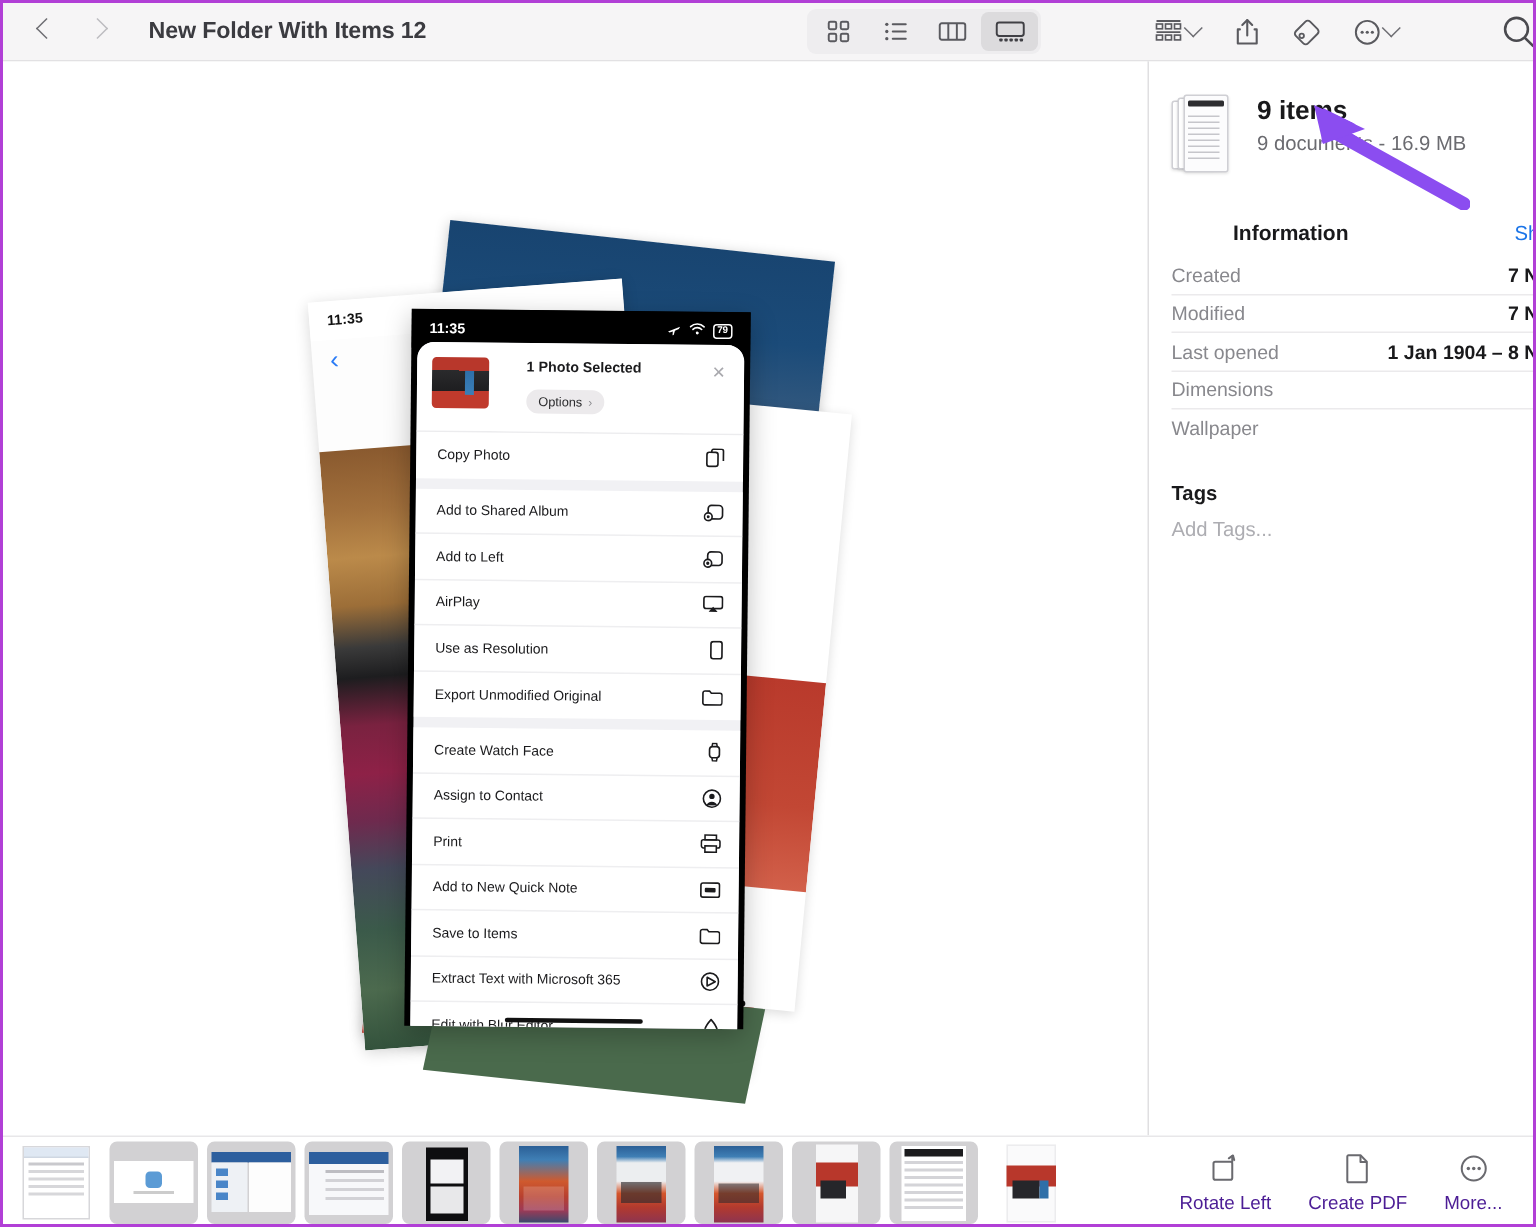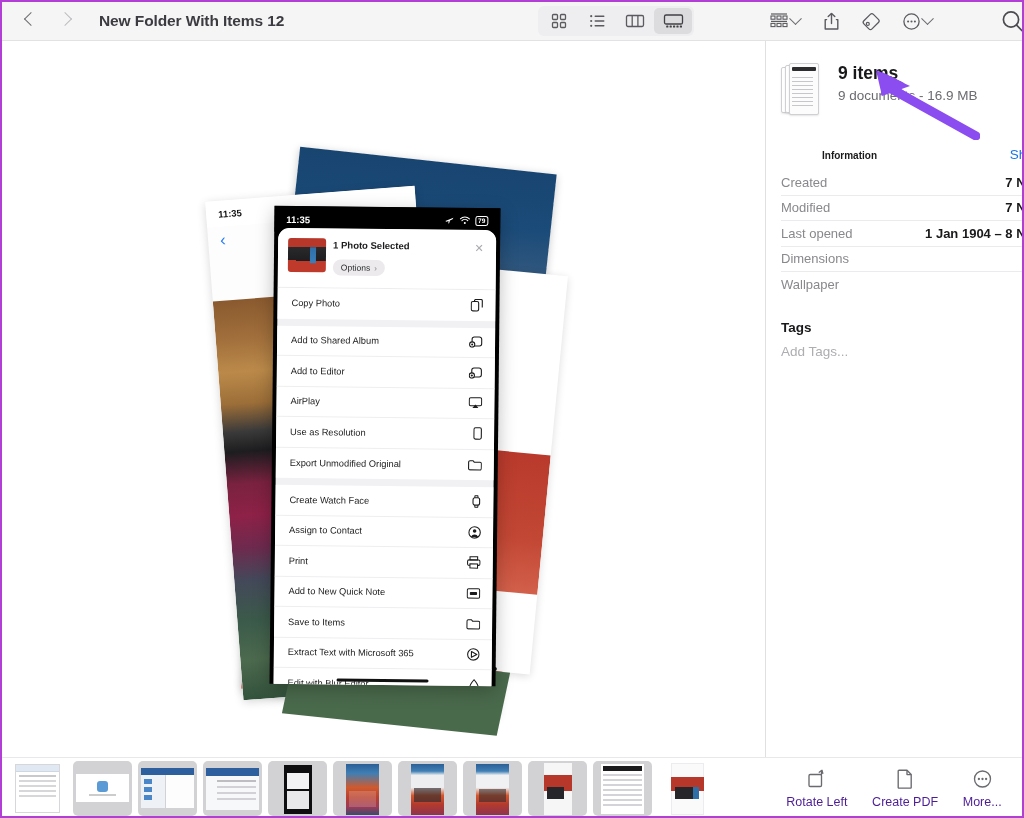--- a/index.html
+++ b/index.html
@@ -185,21 +185,21 @@
   }
   .thumb-sel {
     width: 38px; height: 34px; border-radius: 3px;
     background: linear-gradient(180deg,#b8372b 0%,#b8372b 26%,#2a2a2c 26%,#1e1e20 66%,#c03a2c 66%,#c03a2c 100%);
     position: relative; overflow: hidden; flex: none;
   }
   .thumb-sel::after {
     content:""; position:absolute; left:22px; top:9px; width:6px; height:16px;
     background: linear-gradient(180deg,#2f6fa8,#3a7fb8);
   }
-  .sheet-head-txt { margin-left: 7px; padding-top: 1px; }
+  .sheet-head-txt { margin-left: 25px; padding-top: 1px; }
   .sel-title { font-size: 9.5px; font-weight: bold; color: #1b1b1d; }
   .opt-pill {
     margin-top: 9px; display: inline-flex; align-items: center; gap: 4px;
     background: #eceaec; border-radius: 9px; padding: 3px 8px;
     font-size: 8.5px; color: #2b2b2d; font-weight: 500;
   }
   .opt-pill i { font-style: normal; color: #8c8c90; font-size: 8px; }
   .sheet-close {
     position: absolute; right: 10px; top: 11px;
     width: 14px; height: 14px; border-radius: 50%;
@@ -246,21 +246,21 @@
   .doc-stack-ico .ln {
     position: absolute; left: 11px; width: 21px; height: 1px; background: #c6c6cb;
   }
   .file-title { font-size: 17.5px; font-weight: bold; color: #19191b; line-height: 20px; }
   .file-sub { margin-top: 5px; font-size: 13.5px; color: #6b6b70; white-space: nowrap; }
 
   .sec-head {
     margin-top: 28px; display: flex; align-items: baseline;
     justify-content: space-between; padding-right: 0;
   }
-  .sec-title { font-size: 10px; font-weight: bold; color: #19191b; padding-left: 41px; }
+  .sec-title { font-size: 14px; font-weight: bold; color: #19191b; padding-left: 41px; }
   .show-more { font-size: 13.5px; color: #1a74e8; white-space: nowrap; }
   .info-rows { margin-top: 8px; }
   .inf-row {
     height: 25.5px; display: flex; align-items: center;
     justify-content: space-between; border-bottom: 1px solid #ebeaec;
     white-space: nowrap;
   }
   .inf-k { font-size: 13px; color: #88888d; }
   .inf-v { font-size: 13px; color: #19191b; font-weight: bold; padding-right: 0; }
   .tags-head { margin-top: 22px; font-size: 13.5px; font-weight: bold; color: #19191b; }
@@ -460,21 +460,21 @@
               <span>Add to Shared Album</span>
               <span class="ic">
                 <svg width="14" height="12" viewBox="0 0 14 12">
                   <path d="M3 3.2 a2.2 2.2 0 0 1 2.2 -2.2 h5 a2.4 2.4 0 0 1 2.4 2.4 v4.4 a2.2 2.2 0 0 1 -2.2 2.2 h-5.2 a2.2 2.2 0 0 1 -2.2 -2.2 Z" fill="none" stroke="#1b1b1d" stroke-width="1.1"></path>
                   <circle cx="3.1" cy="8.6" r="2.6" fill="#fff" stroke="#1b1b1d" stroke-width="1.1"></circle>
                   <circle cx="3.1" cy="8.6" r="1" fill="#1b1b1d"></circle>
                 </svg>
               </span>
             </div>
             <div class="row">
-              <span>Add to Editor</span>
+              <span>Add to Left</span>
               <span class="ic">
                 <svg width="14" height="12" viewBox="0 0 14 12">
                   <path d="M3 3.2 a2.2 2.2 0 0 1 2.2 -2.2 h5 a2.4 2.4 0 0 1 2.4 2.4 v4.4 a2.2 2.2 0 0 1 -2.2 2.2 h-5.2 a2.2 2.2 0 0 1 -2.2 -2.2 Z" fill="none" stroke="#1b1b1d" stroke-width="1.1"></path>
                   <circle cx="3.1" cy="8.6" r="2.6" fill="#fff" stroke="#1b1b1d" stroke-width="1.1"></circle>
                   <circle cx="3.1" cy="8.6" r="1.1" fill="#1b1b1d"></circle>
                 </svg>
               </span>
             </div>
             <div class="row">
               <span>AirPlay</span>

